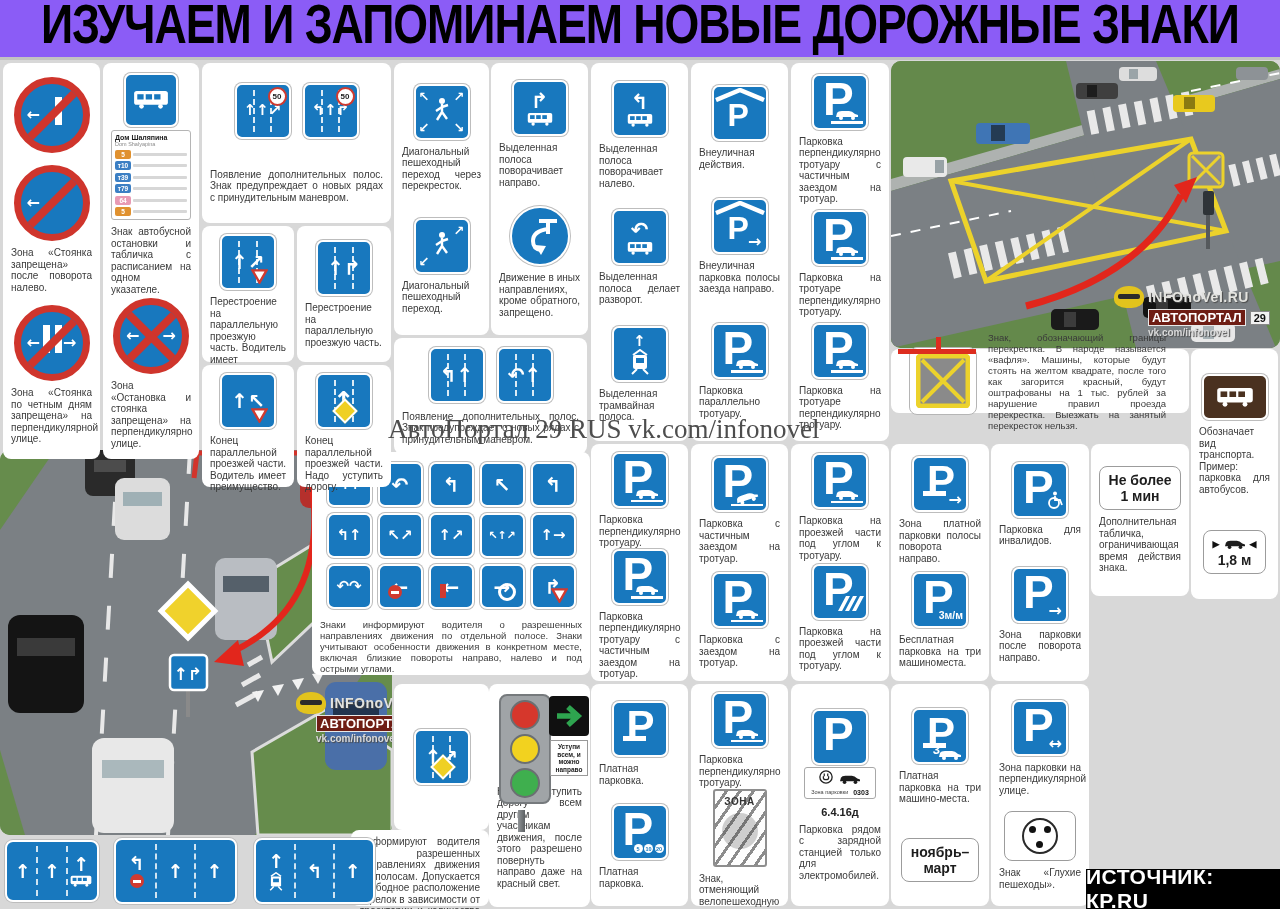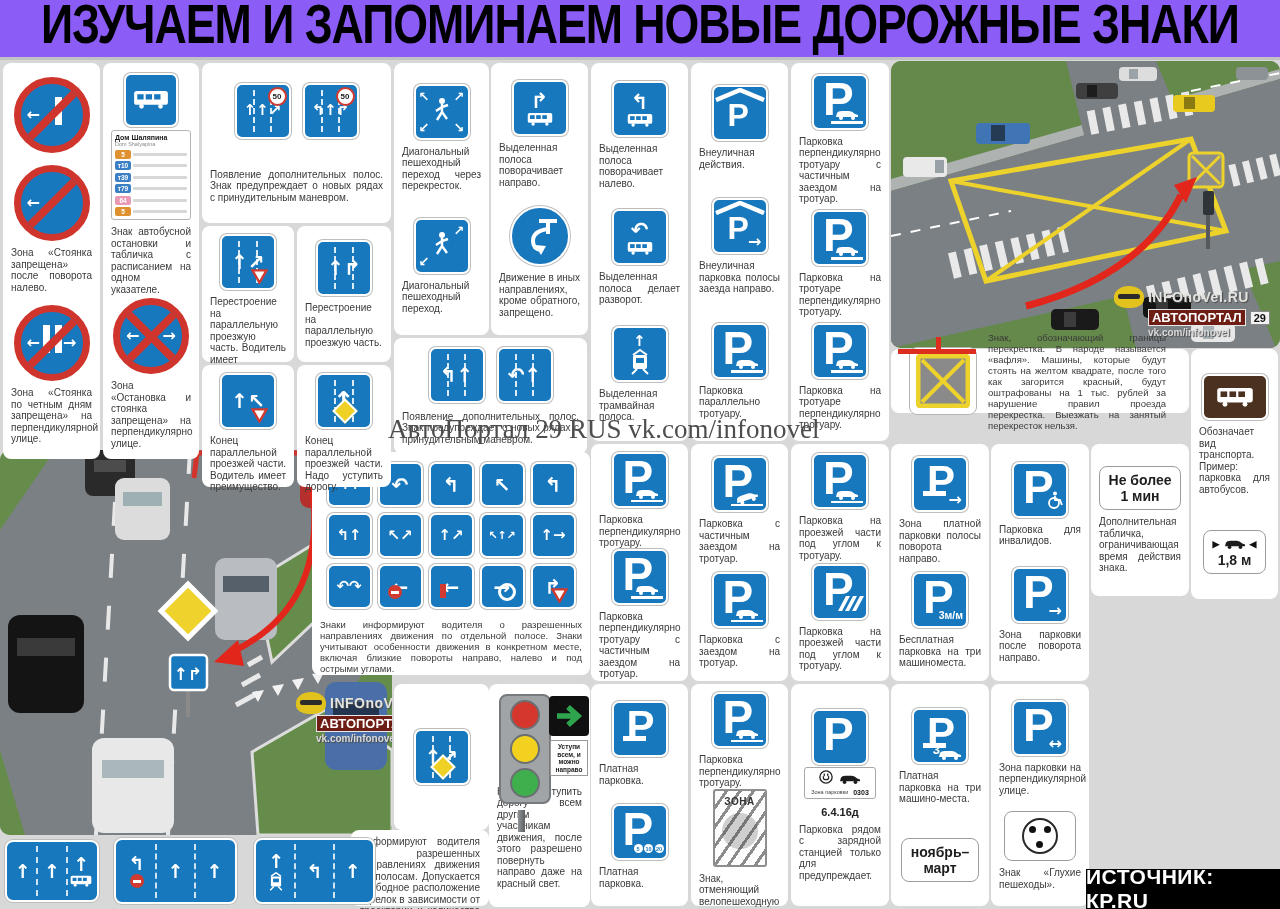--- a/index.html
+++ b/index.html
@@ -885,21 +885,21 @@
                   <circle cx="19" cy="9" r="2" fill="#1c1c1c"></circle>
                 </svg></span>
             </div>
             <div class="evtext">
               <span>Зона парковки</span>
               <b>0303</b>
             </div>
           </div>
         </div>
         <div class="slabel">6.4.16д</div>
-        <div class="cap">Парковка рядом с зарядной станцией только для предупреждает.</div>
+        <div class="cap">Парковка рядом с зарядной станцией только для электромобилей.</div>
       </div>
     </div>
     <div class="card" style="left: 891px; top: 684px; width: 98px; height: 222px;">
       <div class="item">
         <div class="psign">
           <span class="pletter rubc">Р</span>
           <div class="rubbar"></div>
           <div class="p3">3</div>
           <div class="pcar" style="bottom: 2px;">
             <svg width="26" height="11" viewBox="0 0 26 11">

